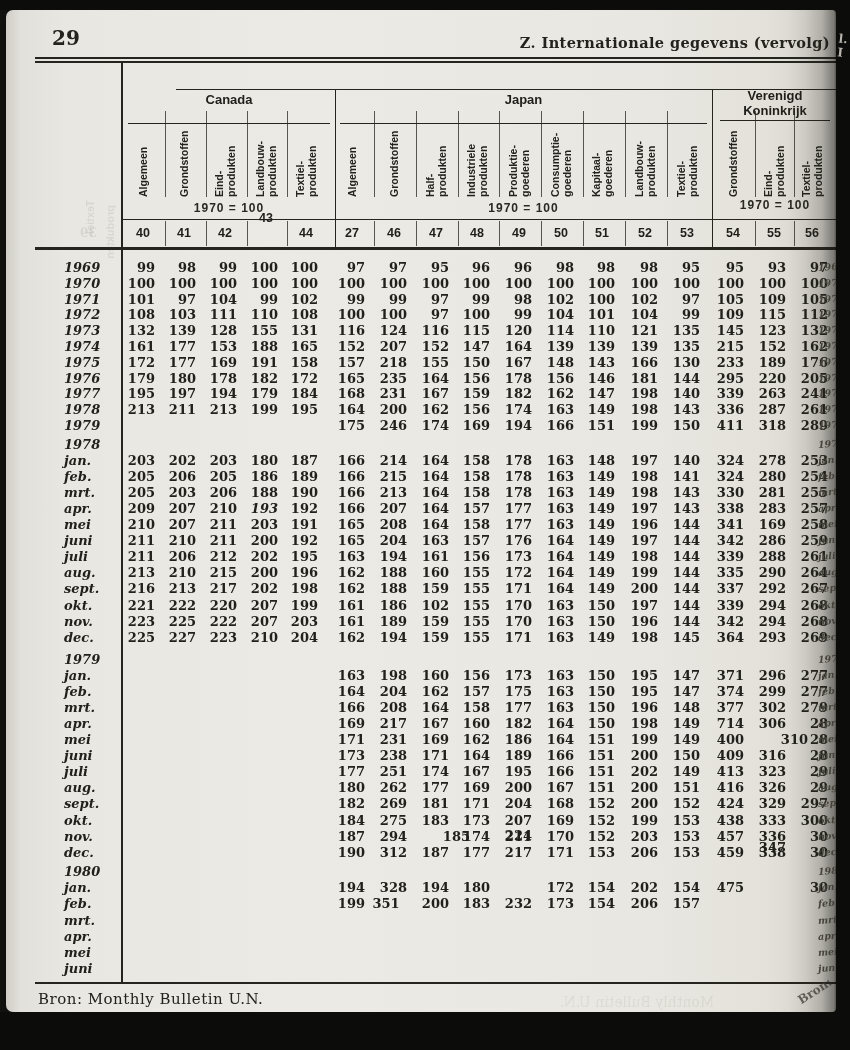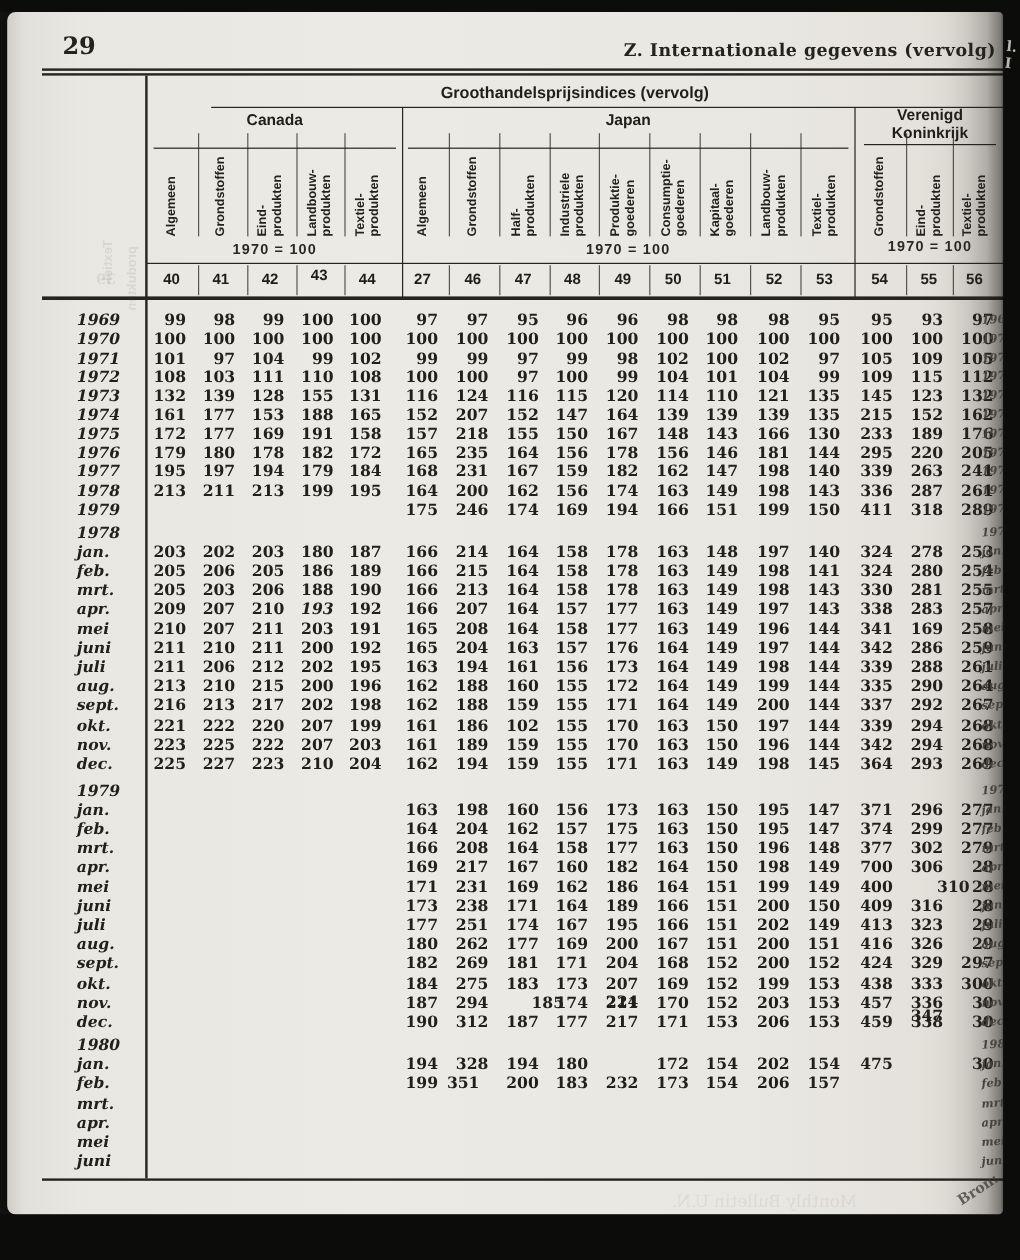--- a/index.html
+++ b/index.html
@@ -32,21 +32,20 @@
 
 <div id="stage">
   <div id="paper"></div>
 
   <div id="pagenum" class="">29</div>
   <div id="hdr-right">Z.  Internationale gegevens (vervolg)</div>
 
   <div class="hline" style="left:35px;top:57px;width:801px;height:2px;"></div>
   <div class="hline" style="left:35px;top:61px;width:801px;height:2px;"></div>
 
-  <div id="title">Groothandelsprijsindices (vervolg)</div>
   <div class="hline" style="left:176px;top:89px;width:660px;height:1px;"></div>
 
   <div class="vline" style="left:121px;top:63px;width:1.6px;height:919px;"></div>
   <div class="vline" style="left:335px;top:90px;width:1.4px;height:158px;"></div>
   <div class="vline" style="left:712px;top:90px;width:1.4px;height:158px;"></div>
 
   <div class="hline" style="left:122px;top:219px;width:714px;height:1px;"></div>
   <div class="hline" style="left:35px;top:247px;width:801px;height:2.6px;"></div>
   <div class="hline" style="left:35px;top:982px;width:801px;height:1.6px;"></div>
 
@@ -60,21 +59,21 @@
       <div class="colnum" style="left: 164px; top: 226px; width: 40px;">41</div>
       <div class="vline" style="left: 164.5px; top: 111px; width: 1px; height: 86px; opacity: 0.75;"></div>
       <div class="vline" style="left: 164.5px; top: 221px; width: 1px; height: 25px; opacity: 0.75;"></div>
       <div class="rot" style="left: 213px; top: 197px; width: 86px;">Eind-
 produkten</div>
       <div class="colnum" style="left: 205px; top: 226px; width: 40px;">42</div>
       <div class="vline" style="left: 205.5px; top: 111px; width: 1px; height: 86px; opacity: 0.75;"></div>
       <div class="vline" style="left: 205.5px; top: 221px; width: 1px; height: 25px; opacity: 0.75;"></div>
       <div class="rot" style="left: 254px; top: 197px; width: 86px;">Landbouw-
 produkten</div>
-      <div class="colnum" style="left: 246px; top: 222px; width: 40px;">43</div>
+      <div class="colnum" style="left: 246px; top: 211px; width: 40px;">43</div>
       <div class="vline" style="left: 246.5px; top: 111px; width: 1px; height: 86px; opacity: 0.75;"></div>
       <div class="vline" style="left: 246.5px; top: 221px; width: 1px; height: 25px; opacity: 0.75;"></div>
       <div class="rot" style="left: 294px; top: 197px; width: 86px;">Textiel-
 produkten</div>
       <div class="colnum" style="left: 286px; top: 226px; width: 40px;">44</div>
       <div class="vline" style="left: 287px; top: 111px; width: 1px; height: 86px; opacity: 0.75;"></div>
       <div class="vline" style="left: 287px; top: 221px; width: 1px; height: 25px; opacity: 0.75;"></div>
       <div class="country" style="left: 336px; top: 92px; width: 375px;">Japan</div>
       <div class="hline" style="left: 340px; top: 123px; width: 367px; height: 1px;"></div>
       <div class="base" style="left: 336px; top: 201px; width: 375px;">1970 = 100</div>
@@ -589,21 +588,21 @@
       <div class="rowlabel" style="left: 64px; top: 716.2px;">apr.</div>
       <div class="cell" style="left: 323px; top: 716.2px; width: 42px;">169</div>
       <div class="cell" style="left: 365px; top: 716.2px; width: 42px;">217</div>
       <div class="cell" style="left: 407px; top: 716.2px; width: 42px;">167</div>
       <div class="cell" style="left: 448px; top: 716.2px; width: 42px;">160</div>
       <div class="cell" style="left: 490px; top: 716.2px; width: 42px;">182</div>
       <div class="cell" style="left: 532px; top: 716.2px; width: 42px;">164</div>
       <div class="cell" style="left: 573px; top: 716.2px; width: 42px;">150</div>
       <div class="cell" style="left: 616px; top: 716.2px; width: 42px;">198</div>
       <div class="cell" style="left: 658px; top: 716.2px; width: 42px;">149</div>
-      <div class="cell" style="left: 702px; top: 716.2px; width: 42px;">700</div>
+      <div class="cell" style="left: 702px; top: 716.2px; width: 42px;">714</div>
       <div class="cell" style="left: 744px; top: 716.2px; width: 42px;">306</div>
       <div class="cell" style="left: 786px; top: 716.2px; width: 42px;">28</div>
       <div class="rowlabel" style="left: 64px; top: 732.25px;">mei</div>
       <div class="cell" style="left: 323px; top: 732.25px; width: 42px;">171</div>
       <div class="cell" style="left: 365px; top: 732.25px; width: 42px;">231</div>
       <div class="cell" style="left: 407px; top: 732.25px; width: 42px;">169</div>
       <div class="cell" style="left: 448px; top: 732.25px; width: 42px;">162</div>
       <div class="cell" style="left: 490px; top: 732.25px; width: 42px;">186</div>
       <div class="cell" style="left: 532px; top: 732.25px; width: 42px;">164</div>
       <div class="cell" style="left: 573px; top: 732.25px; width: 42px;">151</div>
@@ -779,20 +778,21 @@
       <div class="marg" style="left: 818px; top: 929.8px; width: 30px;">apr.</div>
       <div class="marg" style="left: 818px; top: 946px; width: 30px;">mei</div>
       <div class="marg" style="left: 818px; top: 962.2px; width: 30px;">juni</div>
     </div>
 
   <div class="ghost" style="left:84px;top:200px;font-family:'Liberation Sans',sans-serif;font-size:11px;font-weight:700;transform:rotate(90deg) scaleY(-1);transform-origin:0 0;">Textiel-</div>
   <div class="ghost" style="left:104px;top:205px;font-family:'Liberation Sans',sans-serif;font-size:11px;font-weight:700;transform:rotate(90deg) scaleY(-1);transform-origin:0 0;">produkten</div>
   <div class="ghost" style="left:80px;top:226px;font-size:12px;font-weight:700;transform:scaleX(-1);">39</div>
   <div class="ghost" style="left:560px;top:994px;font-size:14px;transform:scaleX(-1);opacity:.08;">Monthly Bulletin U.N.</div>
 
+  <div id="source">Bron:  Monthly Bulletin U.N.</div>
 
   <div class="band" style="left:0;top:0;width:850px;height:10px;"></div>
   <div class="band" style="left:0;top:1012px;width:850px;height:38px;"></div>
   <div class="band" style="left:836px;top:0;width:14px;height:1050px;"></div>
 
   <div style="position:absolute;left:838px;top:32px;font-size:12px;font-weight:700;color:#b8b6ae;transform:rotate(6deg);">l. I</div>
   <div style="position:absolute;left:796px;top:984px;font-size:12px;font-weight:700;color:#3c3a34;transform:rotate(-33deg);opacity:.75;">Bron:</div>
 </div>
 
 </body></html>

